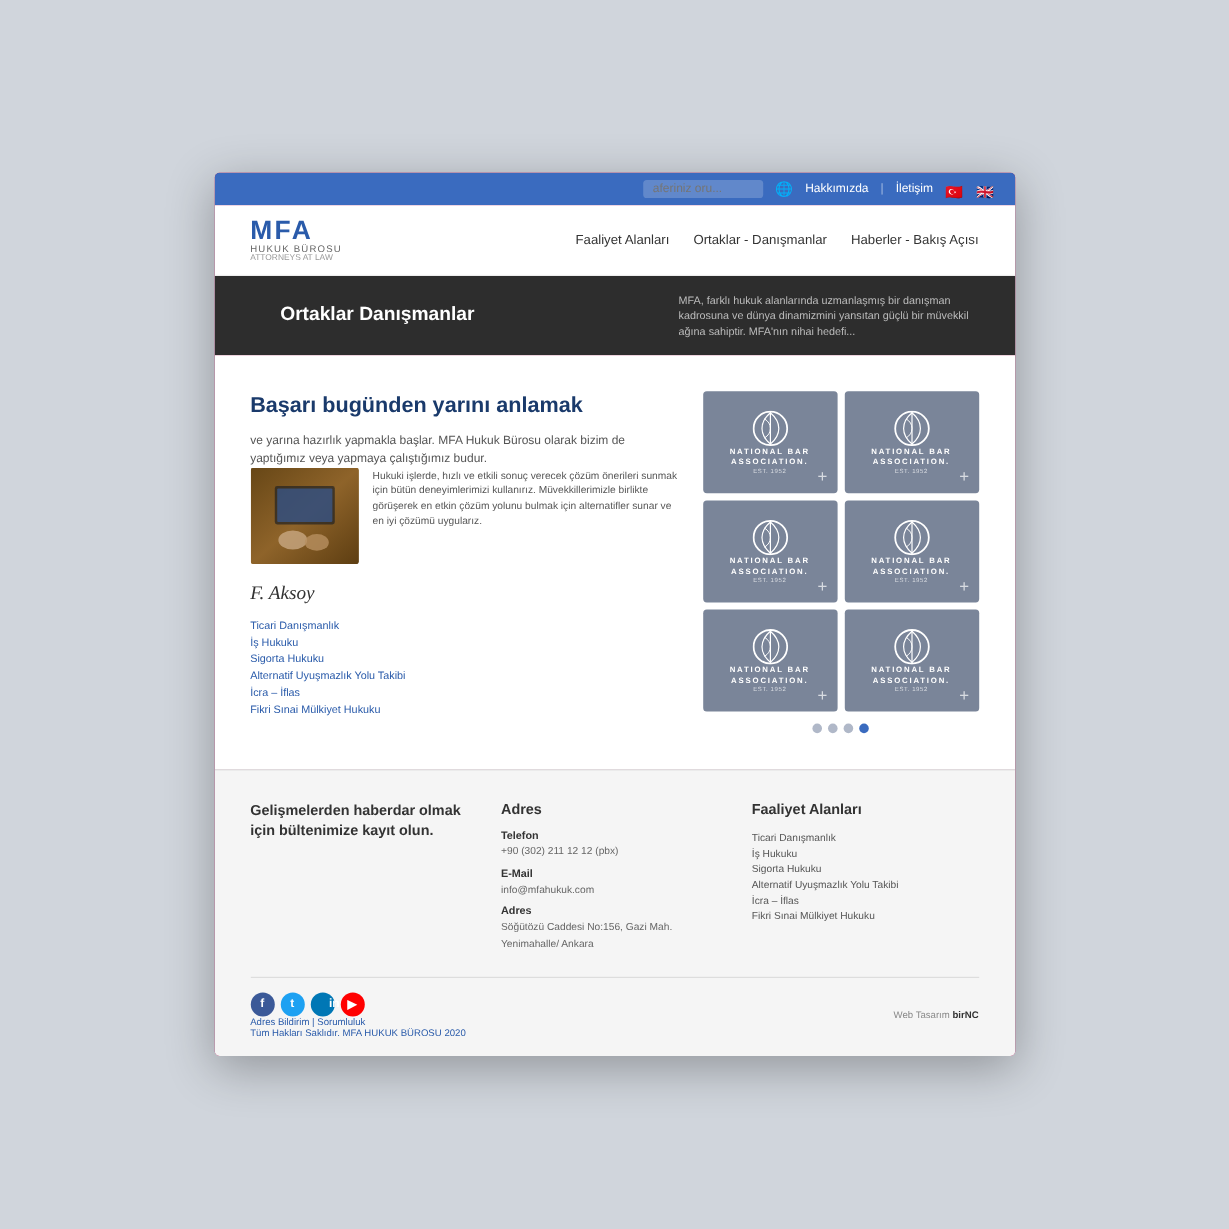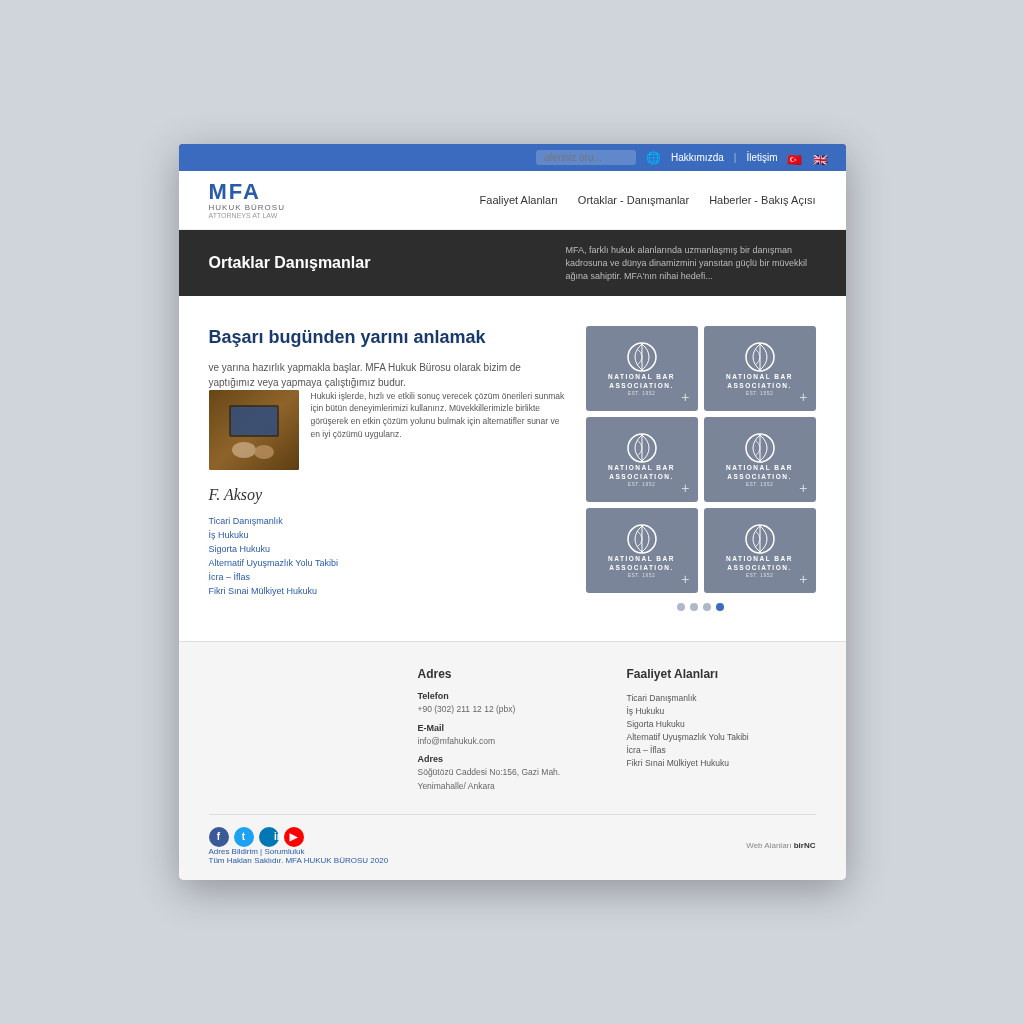--- a/index.html
+++ b/index.html
@@ -98,20 +98,21 @@
       background: #2d2d2d;
       padding: 14px 30px;
       display: flex;
       align-items: center;
       justify-content: space-between;
     }
     .hero-title {
       color: white;
       font-size: 16px;
       font-weight: bold;
+      margin-left: 25px;
     }
     .hero-desc {
       color: #bbb;
       font-size: 9px;
       max-width: 250px;
       line-height: 1.4;
     }
     
     .main-content {
       background: white;
@@ -546,20 +547,21 @@
         <div class="dot"></div>
         <div class="dot active"></div>
       </div>
     </div>
   </div>
 
   <div class="site-footer">
     <div class="footer-top">
 
       <div class="footer-newsletter">
+        <h3>Gelişmelerden haberdar olmak için bültenimize kayıt olun.</h3>
       </div>
 
       <div class="footer-col">
         <h3>Adres</h3>
         <div class="label">Telefon</div>
         <p>+90 (302) 211 12 12 (pbx)</p>
         <div class="label">E-Mail</div>
         <p>info@mfahukuk.com</p>
         <div class="label">Adres</div>
         <p>Söğütözü Caddesi No:156, Gazi Mah. Yenimahalle/ Ankara</p>
@@ -588,19 +590,19 @@
         </div>
         <div class="footer-legal">
           <span>Adres Bildirim</span>
           <span> | </span>
           <span>Sorumluluk</span>
           <br>
           <span>Tüm Hakları Saklıdır. MFA HUKUK BÜROSU 2020</span>
         </div>
       </div>
       <div class="web-design">
-        <span>Web Alanları</span>
+        <span>Web Tasarım</span>
         <strong>birNC</strong>
       </div>
     </div>
   </div>
 
 </div>
 
 </body></html>

